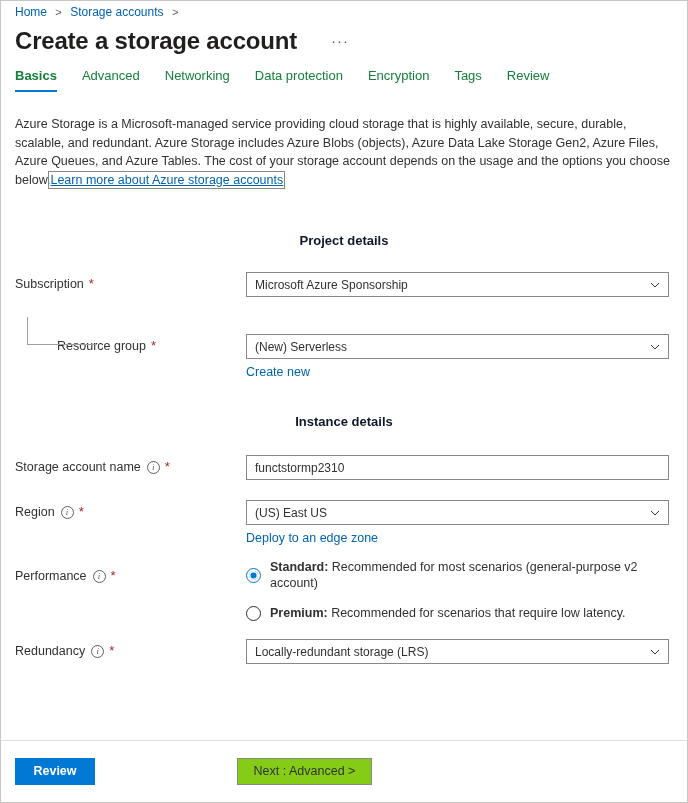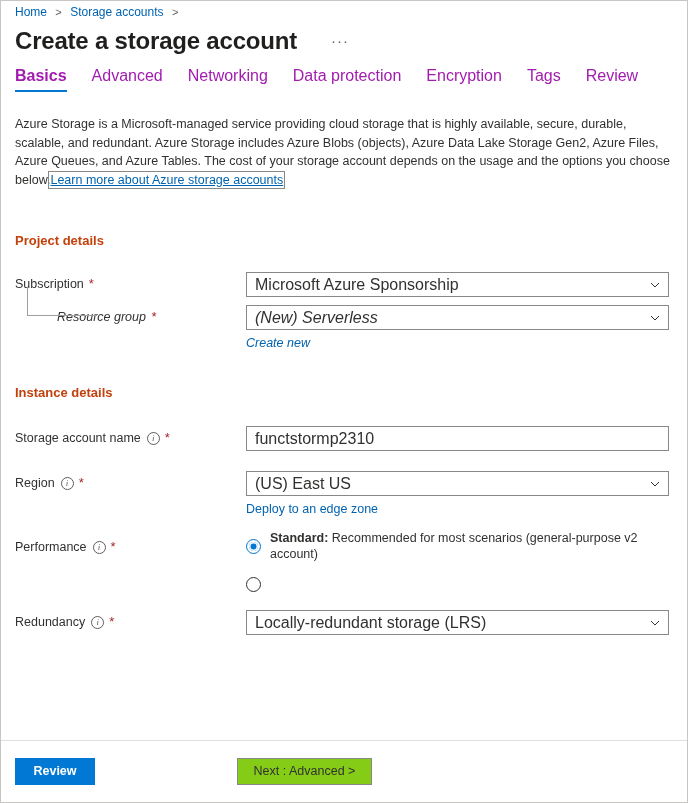--- a/index.html
+++ b/index.html
@@ -55,22 +55,22 @@
   }
 
   
   .tabs {
     display: flex;
     align-items: flex-end;
     padding: 16px 0 0 14px;
     height: 36px;
   }
   .tab {
-    font-size: 16px;
-    color: #a21caf;
+    font-size: 13px;
+    color: #15803d;
     padding: 0 0 6px 0;
     margin-right: 25px;
     cursor: pointer;
     border-bottom: 2px solid transparent;
     white-space: nowrap;
     line-height: 17px;
   }
   .tab.active {
     font-weight: 600;
     border-bottom-color: #0078d4;
@@ -96,23 +96,24 @@
     cursor: pointer;
   }
   .focus-ring {
     outline: 1px solid #8a8886;
     outline-offset: 1px;
   }
 
   .section-title {
     font-size: 13px;
     font-weight: 700;
-    color: #c2410c;
+    color: #0f172a;
     margin-top: 44px;
     margin-bottom: 0;
+    text-align: center;
   }
   .section-desc {
     font-size: 12.5px;
     line-height: 18.5px;
     color: #323130;
     margin-top: 22px;
     max-width: 660px;
   }
 
   
@@ -173,21 +174,21 @@
   
   .ctl {
     position: relative;
     width: 423px;
     height: 25px;
     border: 1px solid #8a8886;
     background: #fff;
     display: flex;
     align-items: center;
     padding: 0 8px;
-    font-size: 16px;
+    font-size: 12px;
     color: #323130;
     cursor: pointer;
   }
   .ctl.textbox { cursor: text; }
   .ctl .val { flex: 1; overflow: hidden; white-space: nowrap; text-overflow: ellipsis; }
   .chev {
     width: 10px; height: 10px;
     flex: 0 0 auto;
     margin-left: 6px;
   }
@@ -326,21 +327,21 @@
           <span class="val">Microsoft Azure Sponsorship</span>
           <span class="chev">
             <svg viewBox="0 0 10 10" width="10" height="10">
                 <path d="M1 3 L5 7 L9 3" stroke="#323130" stroke-width="1" fill="none"></path>
               </svg>
           </span>
         </div>
       </div>
     </div>
 
-    <div class="field" style="margin-top:8px;font-style:italic;">
+    <div class="field" style="margin-top:37px;">
       <div class="label-col indented">
         <span class="tree-line"></span>
         <span>Resource group</span>
         <span class="req">*</span>
       </div>
       <div class="ctl-col">
         <div class="ctl">
           <span class="val">(New) Serverless</span>
           <span class="chev">
             <svg viewBox="0 0 10 10" width="10" height="10">
@@ -392,20 +393,21 @@
         <span class="info-icon">i</span>
         <span class="req">*</span>
       </div>
       <div class="ctl-col">
         <div class="radio-row">
           <span class="radio checked"></span>
           <span class="radio-label"><b>Standard:</b><span> Recommended for most scenarios (general-purpose v2 account)</span></span>
         </div>
         <div class="radio-row">
           <span class="radio"></span>
+          <span class="radio-label"><b>Premium:</b><span> Recommended for scenarios that require low latency.</span></span>
         </div>
       </div>
     </div>
 
     <div class="field" style="margin-top:15px;">
       <div class="label-col">
         <span>Redundancy</span>
         <span class="info-icon">i</span>
         <span class="req">*</span>
       </div>

